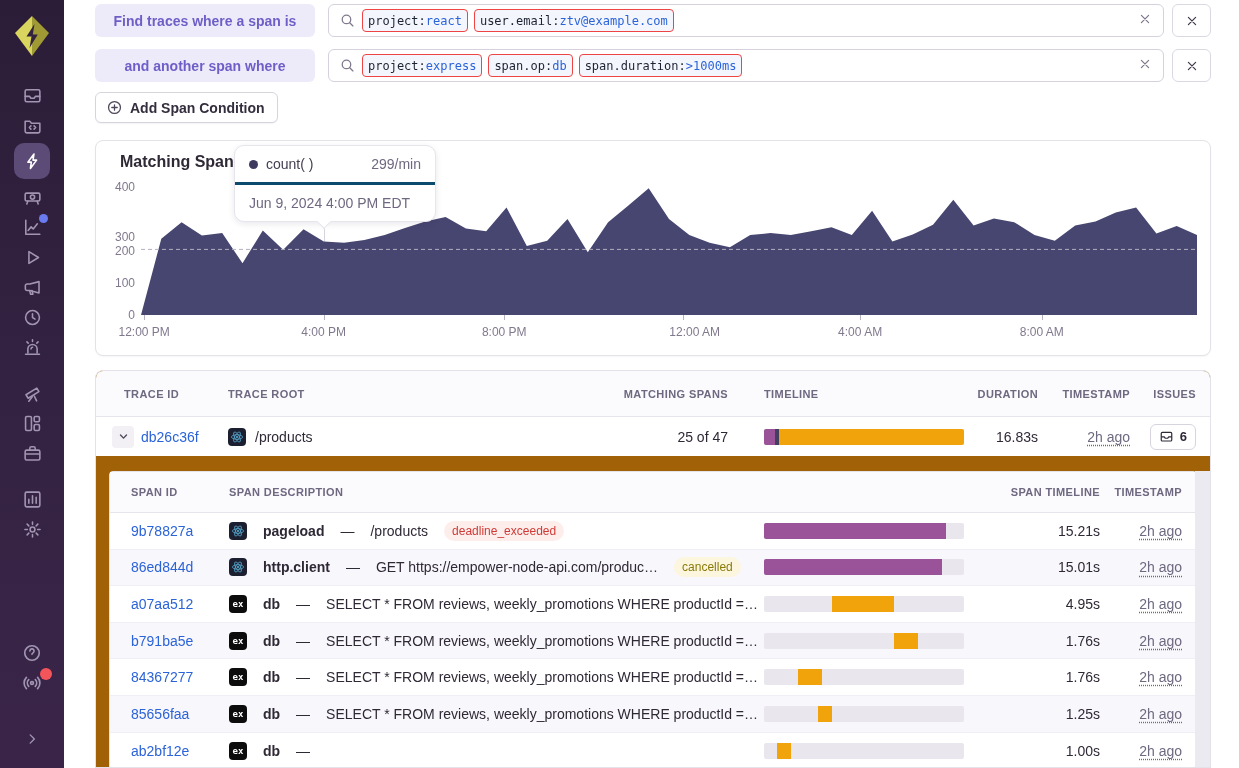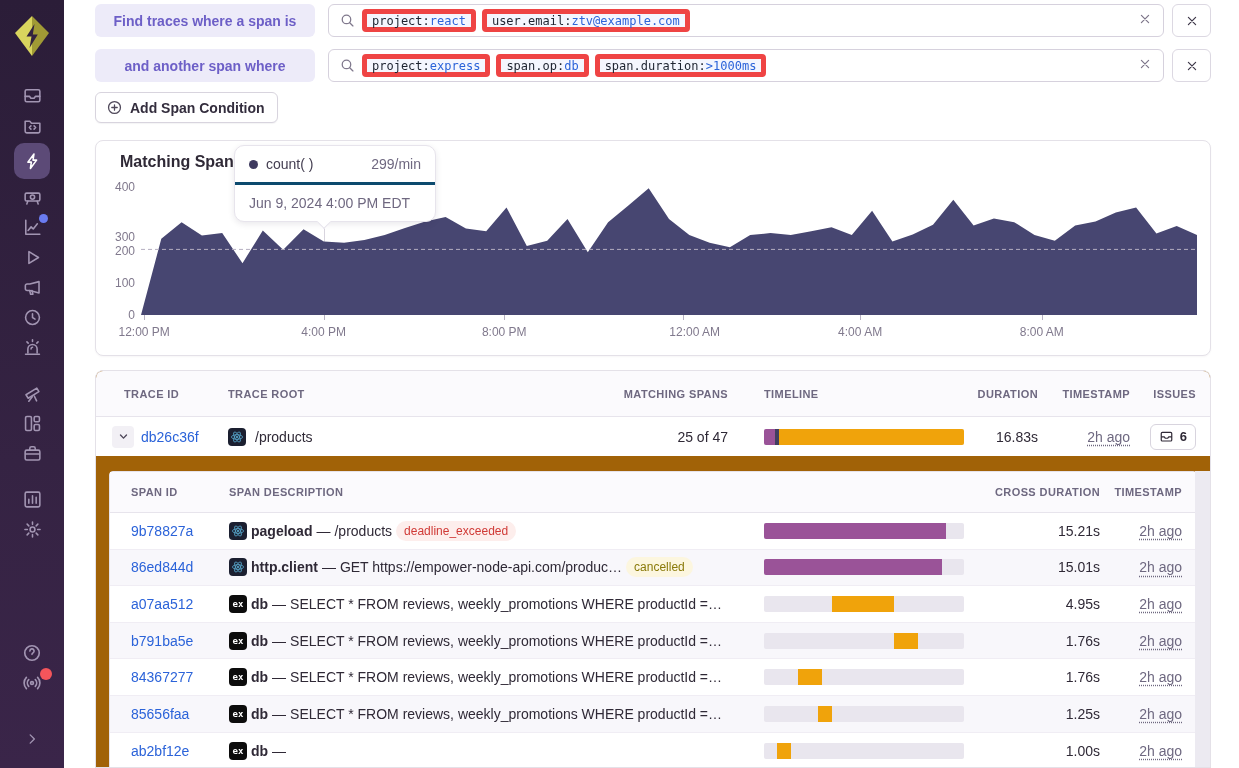--- a/index.html
+++ b/index.html
@@ -26,21 +26,21 @@
   .main { position:absolute; left:64px; top:0; width:1175px; height:768px; }
 
   .query-row { position:absolute; left:31px; display:flex; }
   .query-row.r0 { top:4px; } .query-row.r1 { top:49px; }
   .chip-label { width:220px; height:33px; background:#edebf9; color:#6d5fc7; font-weight:700;
     font-size:14px; border-radius:6px; display:flex; align-items:center; justify-content:center; }
   .search-box { position:relative; margin-left:13px; width:836px; height:33px; background:#fff;
     border:1px solid #d6d1dd; border-radius:6px; display:flex; align-items:center; padding:0 34px 0 10px; gap:6px; }
   .search-box .icon svg { stroke:#80798d; }
   .token { display:flex; height:23px; align-items:center; padding:0 5px; background:#f4f6fe;
-    border:5px solid #ef4444; border-radius:4px; font-family:"DejaVu Sans Mono", monospace; font-size:12px; white-space:pre; }
+    border:1px solid #ef4444; border-radius:4px; font-family:"DejaVu Sans Mono", monospace; font-size:12px; white-space:pre; }
   .token .tkey { color:#1d2330; } .token .tval { color:#2b63d9; }
   .clear-x { position:absolute; right:10px; top:6px; cursor:pointer; }
   .clear-x svg { stroke:#7d7589; }
   .del-btn { margin-left:8px; width:39px; height:33px; background:#fff; border:1px solid #dcd8e2;
     border-radius:6px; display:flex; align-items:center; justify-content:center; cursor:pointer; }
   .del-btn svg { stroke:#3d3748; }
 
   .add-btn { position:absolute; left:31px; top:92px; height:31px; padding:0 12px 0 10px; background:#fff;
     border:1px solid #d8d4de; border-radius:6px; box-shadow:0 1px 1px rgba(40,30,60,.05);
     display:flex; align-items:center; gap:7px; font-size:14px; font-weight:700; color:#332d3d; cursor:pointer; }
@@ -93,21 +93,21 @@
 
   
   .sub-wrap { position:absolute; left:13px; top:100px; width:1088px; background:#fff;
     border:1px solid #e6e2ea; border-radius:4px 4px 0 0; }
   .s-head, .s-row { display:grid; grid-template-columns:119px 535px 200px 136px 98px; align-items:center; }
   .s-head { height:41px; background:#fbfafd; border-bottom:1px solid #e7e4ec; }
   .sc0 { padding-left:21px; } .sc2 { } .sc3,.sc4 { text-align:right; } .sc4 { padding-right:16px; }
   .s-row { height:36.6px; font-size:14px; border-bottom:1px solid #f0edf4; }
   .s-row:nth-child(even) { background:#f8f7fb; }
   .s-row:last-child { border-bottom:none; }
-  .desc-cell { display:flex; align-items:center; gap:4px; overflow:hidden; white-space:nowrap; }
+  .desc-cell { display:flex; align-items:center; gap:16px; overflow:hidden; white-space:nowrap; }
   .op { font-weight:700; }
   .badge { height:20px; display:inline-flex; align-items:center; padding:0 8px; border-radius:10px; font-size:12px; }
   .badge-error { color:#d03a36; background:#fdeeec; }
   .badge-warning { color:#8a7a0a; background:#fcf6df; }
   .scrollbar-track { position:absolute; right:0; top:100px; width:15px; height:298px; background:#eceaf1; }
 
   .icon { display:inline-flex; line-height:0; }
 </style>
 </head>
 <body>
@@ -420,21 +420,21 @@
           <span>6</span>
         </span>
       </div>
     </div>
 
     <div class="sub-wrap">
       <div id="span-head" class="s-head">
           <div class="th sc0">SPAN ID</div>
           <div class="th sc1">SPAN DESCRIPTION</div>
           <div class="th sc2"></div>
-          <div class="th sc3">CROSS DURATION</div>
+          <div class="th sc3">SPAN TIMELINE</div>
           <div class="th sc4">TIMESTAMP</div>
         </div>
       <div id="span-rows">
           <div class="s-row">
             <div class="sc0"><a class="link">9b78827a</a></div>
             <div class="desc-cell">
               <span class="plat plat-react">
                 <svg viewBox="0 0 18 18" width="14" height="14" fill="none" stroke="#5fb8e0" stroke-width="0.9">
                   <ellipse cx="9" cy="9" rx="7.2" ry="2.9"></ellipse>
                   <ellipse cx="9" cy="9" rx="7.2" ry="2.9" transform="rotate(60 9 9)"></ellipse>

